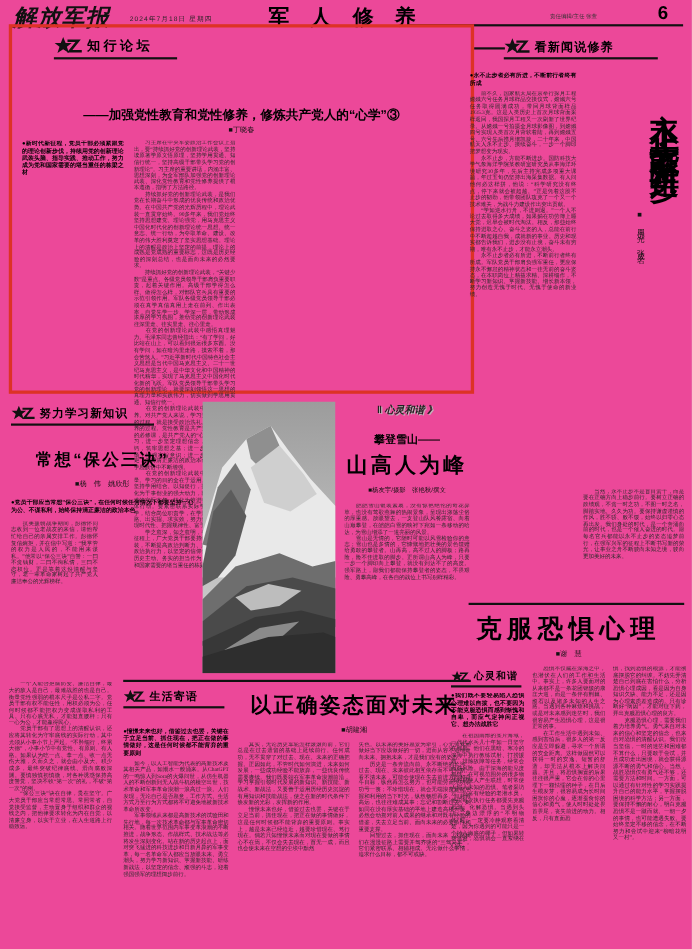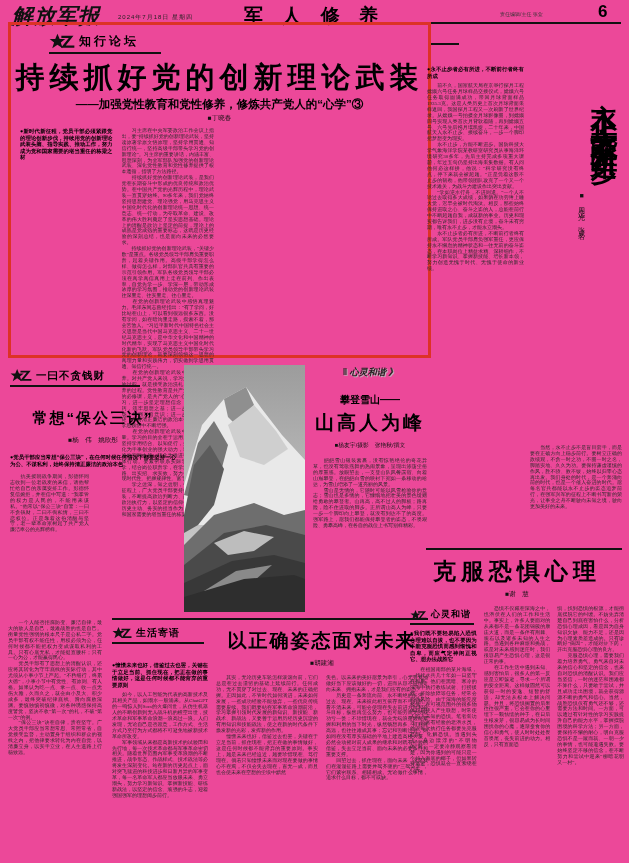--- a/index.html
+++ b/index.html
@@ -52,35 +52,41 @@
   <div class="abs" style="left:431px;top:43px;width:28px;height:2px;background:#111;"></div>
 
   <div class="abs redbox" style="left:8px;top:22px;width:417px;height:330px;">
     <div class="abs sechead" style="left:38px;top:8px;width:112px;">
       <svg class="starz" width="26" height="17" viewBox="0 0 40 26">
           <polygon fill="#111" points="13,1 16.4,9.2 25,9.2 18.2,14.6 21,23.4 13,18 5,23.4 7.8,14.6 1,9.2 9.6,9.2"></polygon>
           <path d="M19 6 L34 6 L22 21 L39 21" stroke="#111" stroke-width="3.5" fill="none"></path>
         </svg>
       <span class="txt" style="font-size:12px;letter-spacing:3px;">知行论坛</span>
     </div>
-    <div class="abs forum-title" style="left:0;right:0;top:33px;">持续抓好党的创新理论武装</div>
     <div class="abs forum-sub" style="left:0;right:0;top:72px;">——加强党性教育和党性修养，修炼共产党人的“心学”③</div>
     <div class="abs author" style="left:0;right:0;top:89px;">■丁晓春</div>
     <div class="abs cols4" style="left:9px;top:103px;width:397px;">
       <div class="leadtext" style="margin-bottom:4px;">●新时代新征程，党员干部必须紧跟党的理论创新步伐，持续用党的创新理论武装头脑、指导实践、推动工作，努力成为党和国家需要的堪当重任的栋梁之材</div>
       <div class="bodytext">　　习主席在中央军委政治工作会议上指出，要“持续抓好党的创新理论武装，坚持读原著学原文悟原理，坚持学用贯通、知信行统一，坚持高级干部带头学习党的创新理论”。习主席的重要讲话，内涵丰富、思想深刻，为全军部队加强党的创新理论武装、深化党性教育和党性修养提供了根本遵循，指明了方法路径。
 　　持续抓好党的创新理论武装，是我们党在长期奋斗中形成的优良传统和政治优势。在中国共产党的光辉历程中，理论武装一直贯穿始终。90多年来，我们党始终坚持思想建党、理论强党，用马克思主义中国化时代化的创新理论统一思想、统一意志、统一行动，为夺取革命、建设、改革的伟大胜利奠定了坚实思想基础。理论上的清醒是政治上坚定的前提，理论上的成熟是党成熟的重要标志，这既是历史经验的深刻总结，也是面向未来的必然要求。
 　　持续抓好党的创新理论武装，“关键少数”是重点。各级党员领导干部肩负重要职责，起着关键作用。高级干部学得怎么样、做得怎么样，对部队官兵具有重要的示范引领作用。军队各级党员领导干部必须在真学真信真用上走在前列、作出表率，自觉先学一步、学深一层，带动形成浓厚的学习氛围，推动党的创新理论武装往深里走、往实里走、往心里走。
 　　在党的创新理论武装中感悟真理魅力。毛泽东同志曾经指出：“有了学问，好比站在山上，可以看到很远很多东西。没有学问，如在暗沟里走路，摸索不着，那会苦煞人。”习近平新时代中国特色社会主义思想是当代中国马克思主义、二十一世纪马克思主义，是中华文化和中国精神的时代精华，实现了马克思主义中国化时代化新的飞跃。军队党员领导干部带头学习党的创新理论，就要深刻领悟这一思想的真理力量和实践伟力，切实做到学思用贯通、知信行统一。
 　　在党的创新理论武装中提升党性修养。对共产党人来说，学习党的创新理论的过程，就是接受政治洗礼、锤炼党性修养的过程。党性教育是共产党人修身养性的必修课，是共产党人的“心学”。通过学习，进一步坚定理想信念，补足精神之钙，筑牢思想之基；进一步站稳人民立场，增强宗旨意识；进一步严守纪律规矩，保持清正廉洁的政治本色，使党性在学思践悟中不断增强。
 　　在党的创新理论武装中汲取奋进力量。学习的目的全在于运用。党员干部要坚持学用结合、以知促行，把学习成效转化为干事创业的强大动力，转化为攻坚克难的实际本领，转化为推进强军事业的具体行动。要紧密联系实际学，带着问题学，结合岗位职责学，在学深悟透中找思路、出实招、求实效，努力使各项工作体现时代性、把握规律性、富于创造性。
 　　学之愈深，知之愈明，行之愈笃。新征程上，广大党员干部要持续强化理论武装，不断提高政治判断力、政治领悟力、政治执行力，以坚定的信仰信念、强烈的历史主动、务实的担当作为，努力成为党和国家需要的堪当重任的栋梁之材。</div>
     </div>
   </div>
 
+  <div class="abs sechead" style="left:458px;top:34px;width:140px;">
+    <svg class="starz" width="24" height="16" viewBox="0 0 40 26">
+        <polygon fill="#111" points="13,1 16.4,9.2 25,9.2 18.2,14.6 21,23.4 13,18 5,23.4 7.8,14.6 1,9.2 9.6,9.2"></polygon>
+        <path d="M19 6 L34 6 L22 21 L39 21" stroke="#111" stroke-width="3.5" fill="none"></path>
+      </svg>
+    <span class="txt" style="font-size:11px;letter-spacing:1px;">看新闻说修养</span>
+  </div>
   <div class="abs" style="left:427px;top:66px;width:97px;height:480px;overflow:hidden;">
     <div class="leadtext" style="margin-bottom:4px;">●永不止步者必有所进，不断前行者终有所成</div>
     <div class="bodytext">　　前不久，国家航天局在京举行探月工程嫦娥六号任务月球样品交接仪式，嫦娥六号任务取得圆满成功，带回月球背面样品1935.3克。这是人类历史上首次月球背面采样返回，我国探月工程又一次刷新了世界纪录。从嫦娥一号拍摄全月球影像图，到嫦娥四号实现人类首次月背软着陆，再到嫦娥五号、六号先后携月壤凯旋，二十年来，中国航天人永不止步、接续奋斗，一步一个脚印把梦想变为现实。
 　　永不止步，方能不断进步。国防科技大学气象海洋学院某教研室研究员从事海洋环境研究30多年，先后主持完成多项重大课题，年过五旬仍坚持出海采集数据。有人问他何必这样拼，他说：“科学研究没有终点，停下来就会被超越。”正是凭着这股不止步的韧劲，他带领团队攻克了一个又一个技术难关，为战斗力建设作出突出贡献。
 　　“学如逆水行舟，不进则退。”一个人不论过去取得多大成绩，如果躺在功劳簿上睡大觉，迟早会被时代淘汰。相反，那些始终保持进取之心、奋斗之姿的人，总能在前行中不断超越自我，成就新的事业。历史和现实都告诉我们，进步没有止境，奋斗未有穷期，唯有永不止步，才能永立潮头。
 　　永不止步者必有所进，不断前行者终有所成。军队党员干部肩负强军重任，更应保持永不懈怠的精神状态和一往无前的奋斗姿态，在本职岗位上精益求精、深耕细作，不断学习新知识、掌握新技能、增长新本领，努力创造无愧于时代、无愧于使命的新业绩。</div>
   </div>
   <div class="abs" style="left:530px;top:82px;width:92px;height:464px;overflow:hidden;">
     <div class="vtwrap">
       <div class="vauthor">■周远光　张成名</div>
@@ -109,21 +115,21 @@
     <div class="bodytext" style="width:67px;">惧，找到恐惧的根源，才能彻底摆脱它的纠缠。不妨先弄清楚自己到底在害怕什么，分析恐惧心理成因，看是因为自身知识欠缺、能力不足，还是因为心理素质差造成的。只有诊断好“病因”，才能对症下药，开出克服恐惧心理的良方。
 　　克服恐惧心理，需要我们着力培养勇气。勇气来自对未来的信心和坚定的信念，也来自对恐惧的清醒认识。我们应当坚信，一时的迷茫和困难都不算什么，只要敢于尝试，并且成功走出困境，就会获得源源不断的勇气和信心。当然，战胜恐惧仅有勇气还不够，还需要方法和时间。一方面，可以通过有针对性的学习实践提升自己的能力水平，掌握摆脱困境的科学方法；另一方面，要保持不懈的耐心，明白克服恐惧不是一蹴而就、一朝一夕的事情，也可能遭遇失败。要始终坚定不移的信念，在不断努力和尝试中迎来“柳暗花明又一村”。</div>
   </div>
 
   <div class="abs" style="left:10px;top:368px;width:166px;height:244px;overflow:hidden;">
     <div class="sechead" style="width:130px;">
       <svg class="starz" width="22" height="15" viewBox="0 0 40 26">
           <polygon fill="#111" points="13,1 16.4,9.2 25,9.2 18.2,14.6 21,23.4 13,18 5,23.4 7.8,14.6 1,9.2 9.6,9.2"></polygon>
           <path d="M19 6 L34 6 L22 21 L39 21" stroke="#111" stroke-width="3.5" fill="none"></path>
         </svg>
-      <span class="txt" style="font-size:10.5px;letter-spacing:1px;">一曰不贪钱财</span>
+      <span class="txt" style="font-size:10.5px;letter-spacing:1px;">努力学习新知识</span>
     </div>
     <div class="bigtitle" style="font-size:15px;letter-spacing:2px;margin-top:22px;">常想“保公三诀”</div>
     <div class="author" style="margin-top:8px;">■杨　伟　姚欣彤</div>
     <div class="leadtext" style="margin-top:9px;">●党员干部应当常想“保公三诀”，在任何时候任何情况下都要坚持一心为公、不谋私利，始终保持清正廉洁的政治本色</div>
     <div class="cols2 bodytext" style="margin-top:7px;">　　抗美援朝战争期间，彭德怀同志收到一位老战友的来信，请他帮忙给自己的亲属安排工作。彭德怀复信婉拒，并在信中写道：“我掌管的权力是人民的，不能用来谋私。”他常以“保公三诀”自警：一曰不贪钱财，二曰不徇私情，三曰不恋权位。正是靠着这份清醒与坚守，老一辈革命家树起了共产党人廉洁奉公的光辉榜样。</div>
   </div>
   <div class="abs bodytext" style="left:8px;top:620px;width:94px;height:238px;">　　一个人能否拒腐防变、廉洁自律，最大的敌人是自己，最难战胜的也是自己。衡量党性强弱的根本尺子是公私二字。党员干部有权不能任性，用权必须为公，任何时候都不能把权力变成谋取私利的工具。只有心底无私，才能挺直腰杆；只有一心为公，才能赢得民心。
 　　党员干部有了思想上的清醒认识，还应将其转化为守牢底线的实际行动，其中尤须从小事小节上严起。“不矜细行，终累大德”，小事小节中有党性、有原则、有人格。如果认为吃一点、拿一点、收一点无伤大雅，久而久之，就会由小及大、积少成多，最终突破纪律底线、滑向腐败深渊。要慎独慎初慎微，对各种诱惑保持高度警觉，坚决不收“第一次”的礼，不破“第一次”的例。
 　　“保公三诀”诀在自律，贵在坚守。广大党员干部应当常想常思、常照常省，自觉接受监督，主动置身于组织和群众的视线之内，把他律要求转化为内在自觉，以清廉立身，以实干立业，在人生道路上行稳致远。</div>
 

